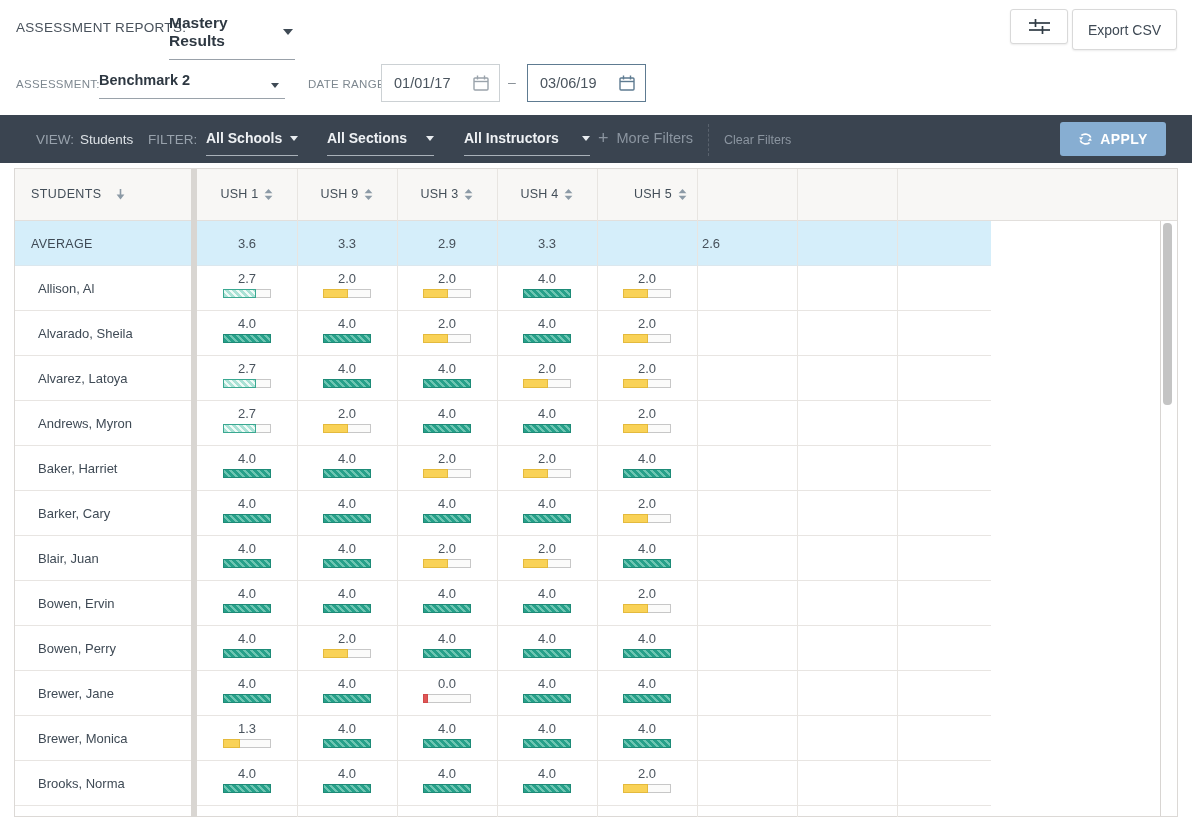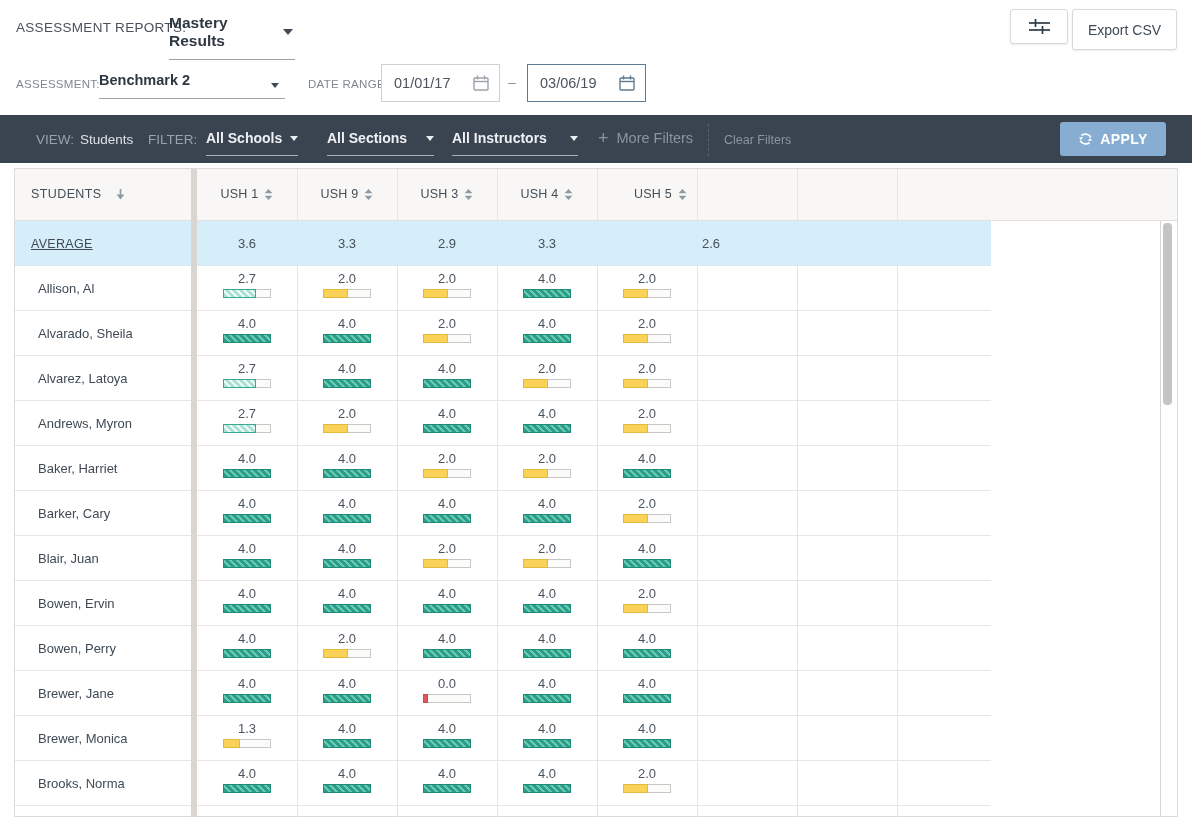--- a/index.html
+++ b/index.html
@@ -90,21 +90,21 @@
   }
   .col-h {
     position:absolute; top:18px; width:100px;
     display:flex; align-items:center; justify-content:center; gap:6px;
     font-size:12.5px; color:#434e58; letter-spacing:.2px; cursor:pointer;
   }
   #avg-row {
     position:absolute; left:0; top:52px; width:976px; height:45px;
     background:#d5eefa; border-bottom:1px solid #dbe7ee;
   }
-  #avg-label { position:absolute; left:16px; top:16px; font-size:12.5px; color:#3f4a55; letter-spacing:.3px;text-decoration:underline; }
+  #avg-label { position:absolute; left:16px; top:16px; font-size:12.5px; color:#3f4a55; letter-spacing:.3px; }
   .avg-cell { position:absolute; top:15px; width:100px; text-align:center; font-size:13px; color:#46505a; }
 
   #rows-container { position:absolute; left:0; top:97px; width:976px; }
   .srow { position:relative; width:976px; height:45px; border-bottom:1px solid #e8e5e2; background:#fff; }
   .sname { position:absolute; left:16px; top:15px; font-size:13px; color:#3f4a55; cursor:pointer;margin-left:7px; }
   .cell { position:absolute; top:5px; width:100px; text-align:center; }
   .val { font-size:13px; color:#4a545e; }
   .bar {
     width:48px; height:9px; margin:3px auto 0;
     background:#fbfbfa; border:1px solid #c7c7c7; position:relative;
@@ -177,21 +177,21 @@
 <span class="tb-label" style="left:148px">FILTER:</span>
 
 <div class="tb-dd" style="left:206px; width:92px">
   <span>All Schools</span>
   <span class="caret-dn sm lt"></span>
 </div>
 <div class="tb-dd" style="left:327px; width:107px">
   <span>All Sections</span>
   <span class="caret-dn sm lt"></span>
 </div>
-<div class="tb-dd" style="left:452px; width:126px">
+<div class="tb-dd" style="left:464px; width:126px">
   <span>All Instructors</span>
   <span class="caret-dn sm lt"></span>
 </div>
 
 <div id="more-filters">
   <span class="plus">+</span>
   <span>More Filters</span>
 </div>
 <div id="tb-divider"></div>
 <span id="clear-filters">Clear Filters</span>

